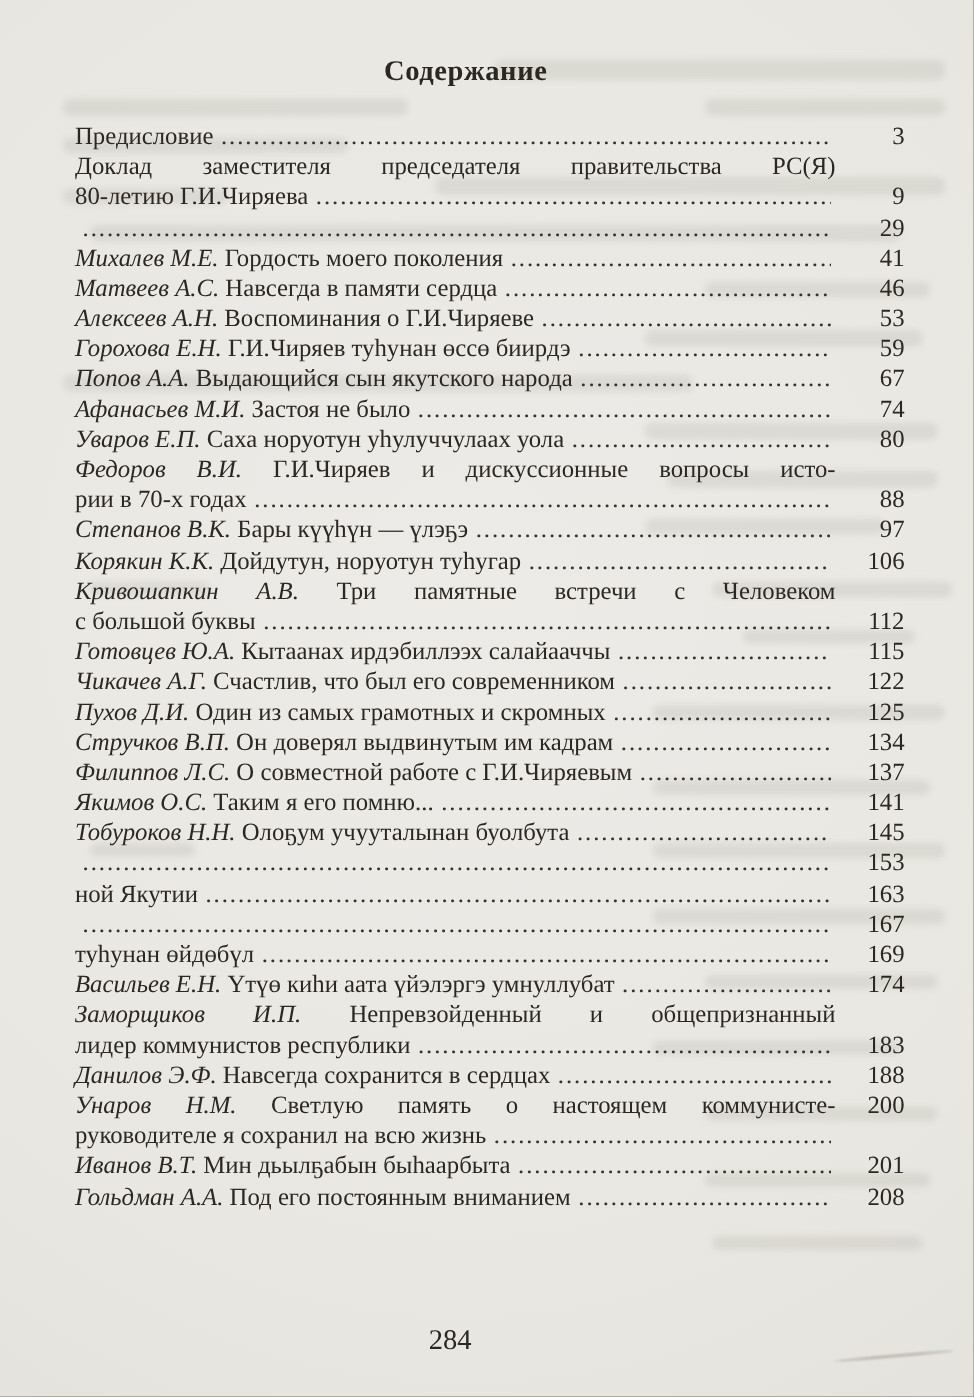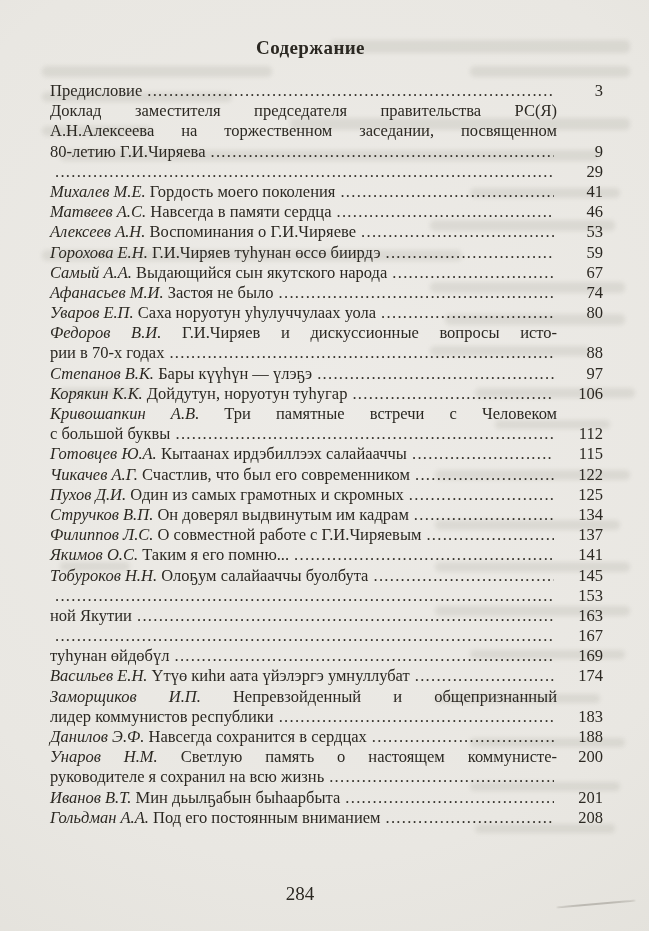--- a/index.html
+++ b/index.html
@@ -9,21 +9,21 @@
     font-family:Liberation Serif, serif;
     color:#2b2822;
   }
   .content{position:absolute;left:50px;top:0;width:553px;}
   .title{
     margin:36px 0 21px;font-size:19px;line-height:24px;font-weight:700;
     text-align:center;letter-spacing:.4px;transform:translateX(-16px);
   }
   .toc{font-size:16.5px;line-height:20.2px;}
   .entry{margin:0;}
-  .line{display:flex;align-items:flex-start;height:20.2px;}
+  .line{display:flex;align-items:flex-end;height:20.2px;}
   .txt{white-space:nowrap;}
   .txt.fill{flex:1 1 auto;white-space:normal;text-align:justify;text-align-last:justify;}
   .txt i{font-style:italic;}
   .leader{
     flex:1 1 0;min-width:6px;overflow:hidden;white-space:nowrap;
     letter-spacing:1.3px;margin:0 3px 0 5px;color:#35322b;
   }
   .pg{flex:0 0 46px;text-align:right;white-space:nowrap;}
   .folio{position:absolute;top:883px;left:0;width:600px;text-align:center;font-size:19px;}
   .ghosts i{
@@ -77,24 +77,20 @@
             <span class="leader">......................................................................................................................................................</span>
             <span class="pg">3</span>
           </div>
         </div>
         <div class="entry">
           <div class="line">
             <span class="txt fill"><span>Доклад заместителя председателя правительства РС(Я)</span></span>
             <span class="pg">&nbsp;</span>
           </div>
           <div class="line">
-            <span class="txt fill"><span>А.Н.Алексеева на торжественном заседании, посвященном</span></span>
-            <span class="pg">&nbsp;</span>
-          </div>
-          <div class="line">
             <span class="txt"><span>80-летию Г.И.Чиряева</span></span>
             <span class="leader">......................................................................................................................................................</span>
             <span class="pg">9</span>
           </div>
         </div>
         <div class="entry">
           <div class="line">
             <span class="leader">......................................................................................................................................................</span>
             <span class="pg">29</span>
           </div>
@@ -122,21 +118,21 @@
         </div>
         <div class="entry">
           <div class="line">
             <span class="txt"><i>Горохова Е.Н.</i> <span>Г.И.Чиряев туһунан өссө биирдэ</span></span>
             <span class="leader">......................................................................................................................................................</span>
             <span class="pg">59</span>
           </div>
         </div>
         <div class="entry">
           <div class="line">
-            <span class="txt"><i>Самый А.А.</i> <span>Выдающийся сын якутского народа</span></span>
+            <span class="txt"><i>Попов А.А.</i> <span>Выдающийся сын якутского народа</span></span>
             <span class="leader">......................................................................................................................................................</span>
             <span class="pg">67</span>
           </div>
         </div>
         <div class="entry">
           <div class="line">
             <span class="txt"><i>Афанасьев М.И.</i> <span>Застоя не было</span></span>
             <span class="leader">......................................................................................................................................................</span>
             <span class="pg">74</span>
           </div>
@@ -221,21 +217,21 @@
         </div>
         <div class="entry">
           <div class="line">
             <span class="txt"><i>Якимов О.С.</i> <span>Таким я его помню...</span></span>
             <span class="leader">......................................................................................................................................................</span>
             <span class="pg">141</span>
           </div>
         </div>
         <div class="entry">
           <div class="line">
-            <span class="txt"><i>Тобуроков Н.Н.</i> <span>Олоҕум салайааччы буолбута</span></span>
+            <span class="txt"><i>Тобуроков Н.Н.</i> <span>Олоҕум учууталынан буолбута</span></span>
             <span class="leader">......................................................................................................................................................</span>
             <span class="pg">145</span>
           </div>
         </div>
         <div class="entry">
           <div class="line">
             <span class="leader">......................................................................................................................................................</span>
             <span class="pg">153</span>
           </div>
         </div>

